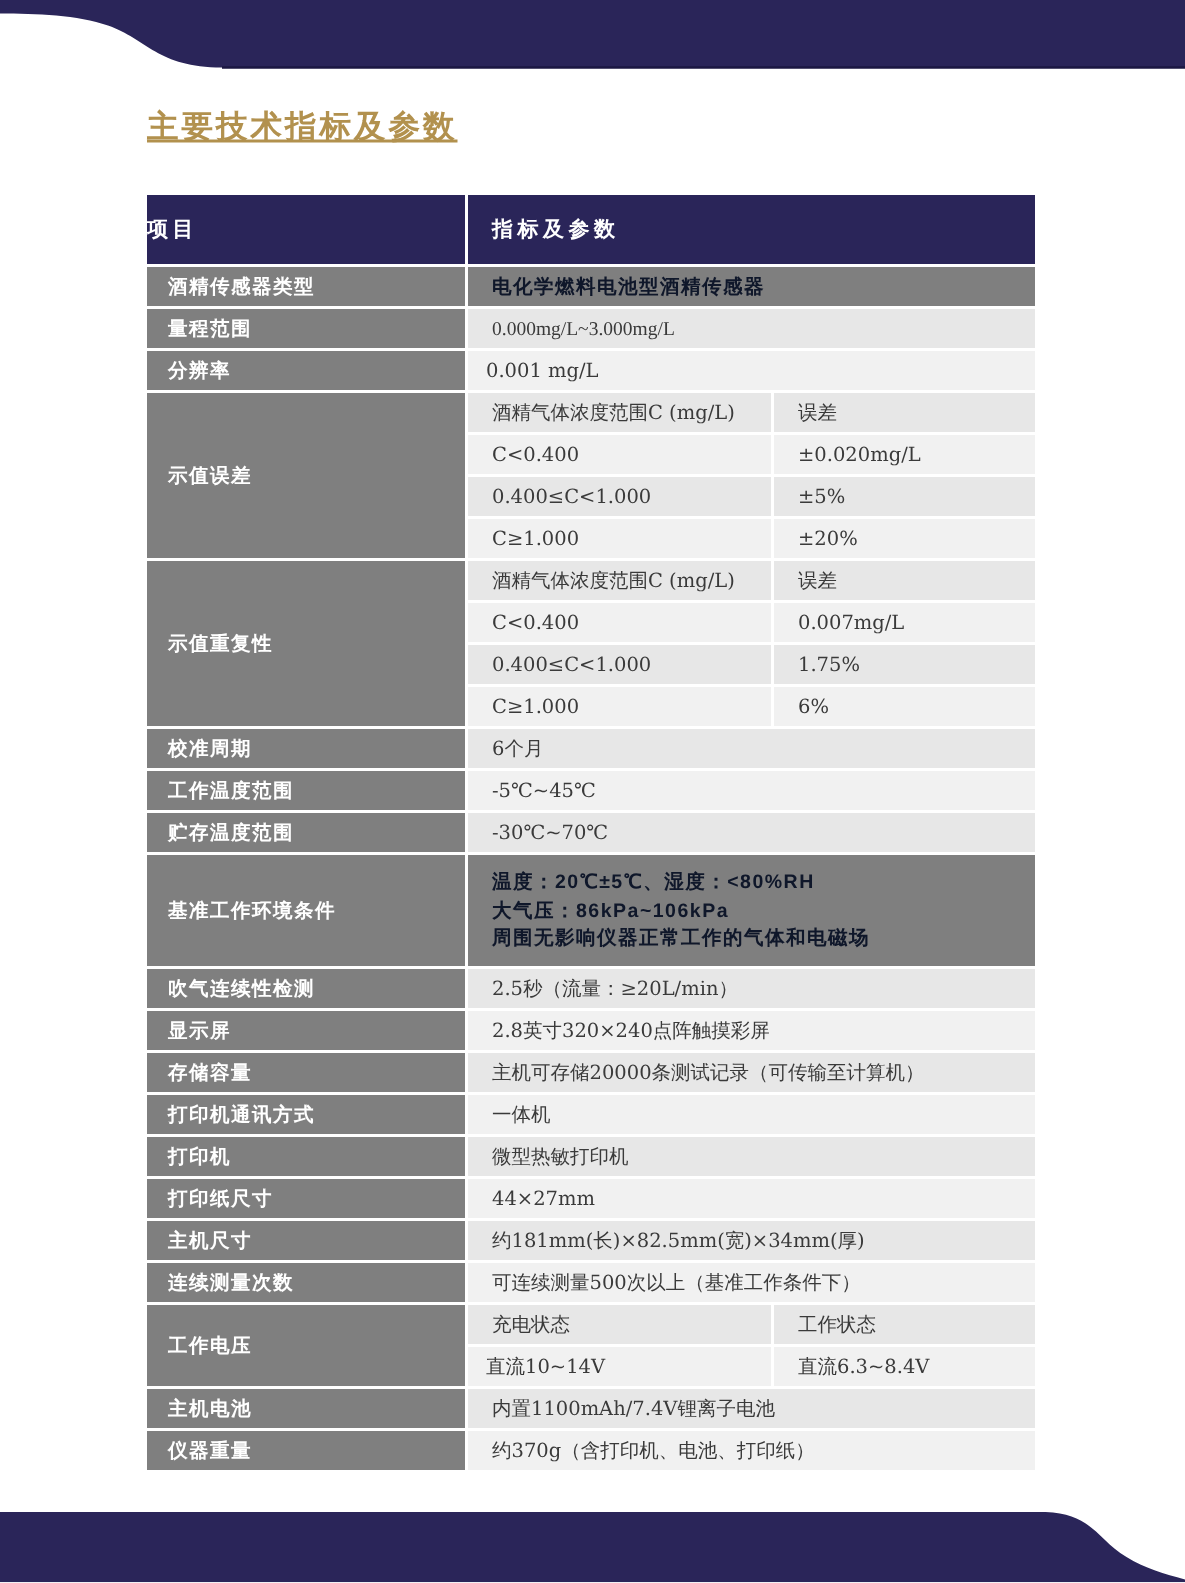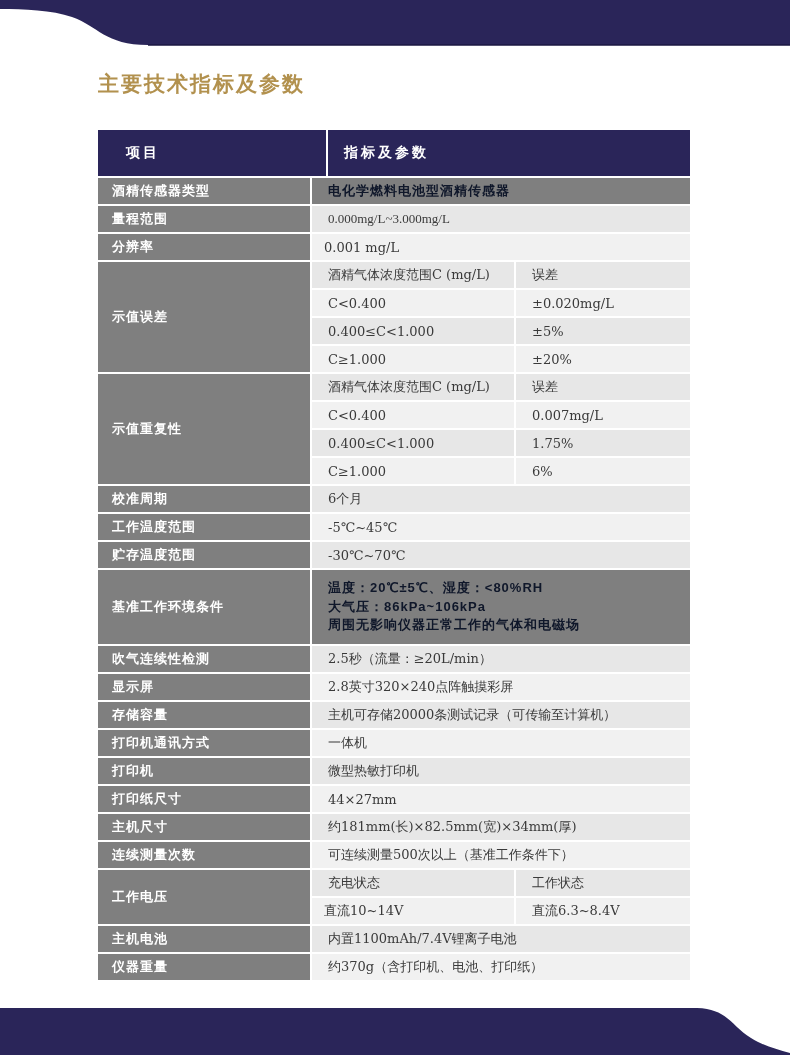--- a/index.html
+++ b/index.html
@@ -6,26 +6,26 @@
     --navy:#2A2559; --gold:#B2914E; --gray:#7F7F7F;
     --stripeA:#E7E7E7; --stripeB:#F1F1F1; --ink:#3A3A3A;
   }
   html,body{margin:0;padding:0;background:#fff;}
   .page{position:relative;width:790px;height:1055px;background:#fff;overflow:hidden;
         font-family:"Liberation Sans",sans-serif;}
   .banner{position:absolute;left:0;display:block;}
   .banner.top{top:0;}
   .banner.bottom{bottom:0;}
   .page-title{position:absolute;left:98px;top:70px;margin:0;
-        font-size:21px;font-weight:bold;letter-spacing:2px;color:var(--gold);}
+        font-size:21px;font-weight:bold;letter-spacing:2px;color:var(--gold);text-decoration:underline;}
   .spec-table{position:absolute;left:98px;top:130px;width:592px;}
   .thead{display:flex;gap:2px;margin-bottom:2px;}
   .th{background:var(--navy);color:#fff;font-weight:bold;font-size:14px;
       letter-spacing:3px;display:flex;align-items:center;height:46px;box-sizing:border-box;}
-  .th.item{width:228px;flex:none;padding-left:28px;}
+  .th.item{width:212px;flex:none;padding-left:0;}
   .th.value{flex:1;padding-left:16px;}
   .row{display:flex;gap:2px;margin-bottom:2px;align-items:stretch;}
   .cell{box-sizing:border-box;display:flex;align-items:center;}
   .label-cell{width:212px;flex:none;background:var(--gray);color:#fff;
       font-weight:bold;font-size:13px;letter-spacing:1px;padding-left:14px;}
   .value-cell{flex:1;font-family:"DejaVu Serif","Liberation Serif",serif;
       font-size:13px;color:var(--ink);padding-left:16px;min-height:26px;}
   .h26{height:26px;}
   .group-values{flex:1;display:flex;flex-direction:column;gap:2px;border-radius:24px;}
   .subrow{display:flex;gap:2px;height:26px;}

